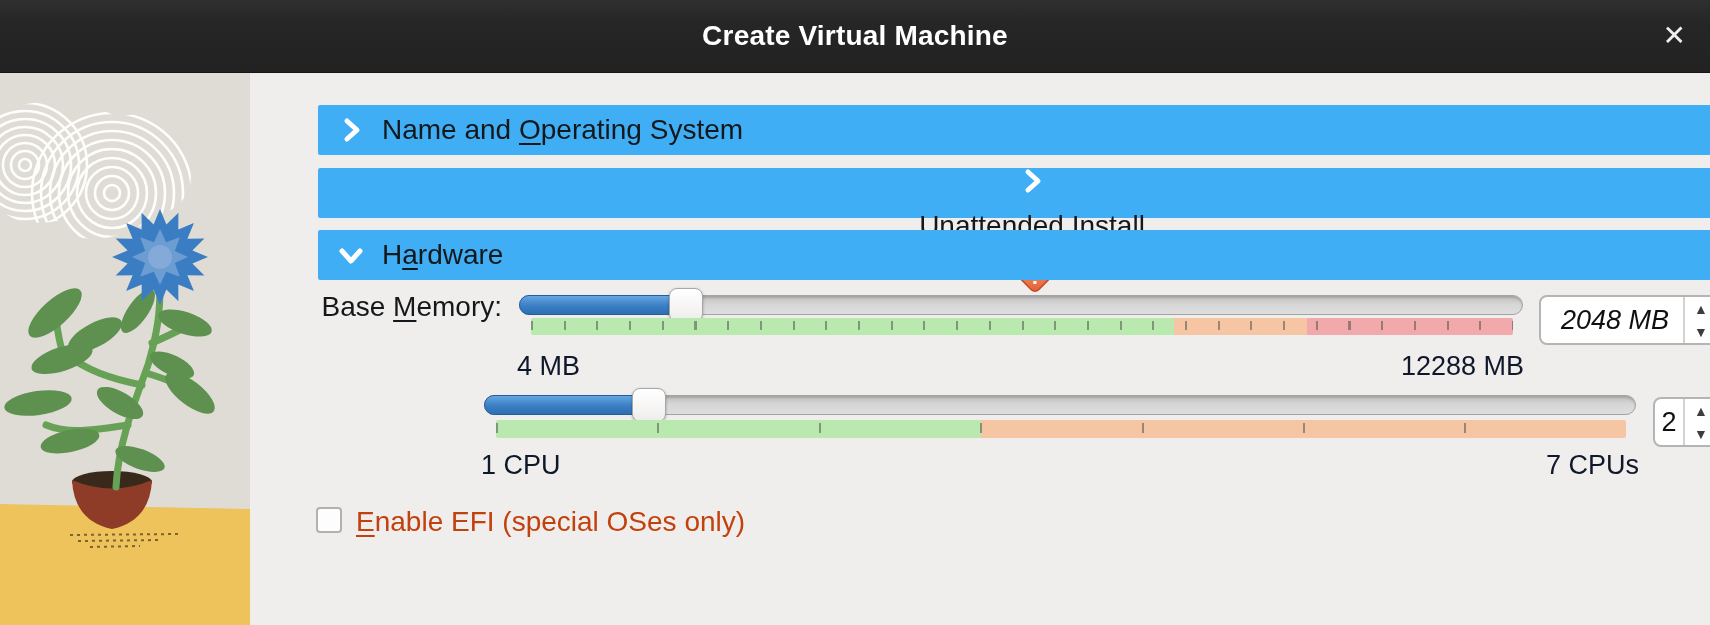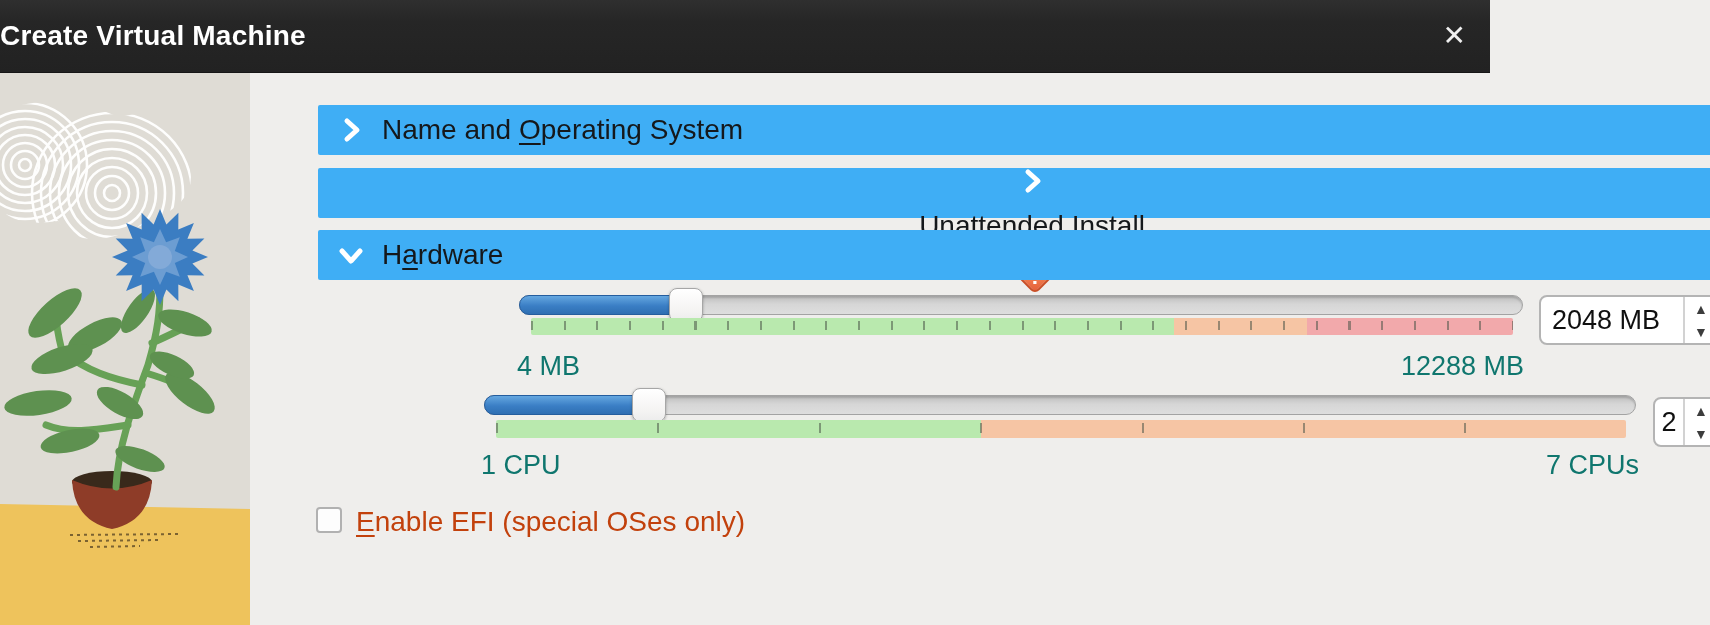--- a/index.html
+++ b/index.html
@@ -1,24 +1,24 @@
 <!DOCTYPE html>
 <html><head>
 <meta charset="utf-8">
 <style>
   * { margin:0; padding:0; box-sizing:border-box; }
   html,body { width:1710px; height:625px; overflow:hidden; }
   body { font-family:"Liberation Sans", sans-serif; background:#efeeec; position:relative; }
 
   
   .titlebar {
-    position:absolute; left:0; top:0; width:1490px; height:73px;
+    position:absolute; left:0; top:0; width:1710px; height:73px;
     background:linear-gradient(180deg,#2f2f2f 0%,#262626 30%,#222222 100%);
     border-bottom:1px solid #161616;
-    display:flex; align-items:center; justify-content:flex-start;
+    display:flex; align-items:center; justify-content:center;
   }
   .titlebar .title { color:#ffffff; font-size:28px; font-weight:bold; letter-spacing:.2px; }
   .close-btn {
     position:absolute; right:24px; top:50%; transform:translateY(-50%);
     color:#efefef; font-size:28px; line-height:1; cursor:default; font-weight:400;
   }
 
   
   .sidebar { position:absolute; left:0; top:73px; width:250px; height:552px; }
 
@@ -43,21 +43,21 @@
     border:2px solid #c94e26; border-radius:6px; transform:rotate(45deg);
   }
   .warn-icon .mark {
     position:absolute; left:0; top:1px; width:36px; height:36px;
     display:flex; align-items:center; justify-content:center;
     color:#ffffff; font-weight:bold; font-size:22px;
   }
 
   
   .row-label { position:absolute; font-size:28px; color:#15181b; text-align:right; }
-  .range-label { position:absolute; font-size:27px; color:#0f766e; }
+  .range-label { position:absolute; font-size:27px; color:#0f172a; }
 
   
   .groove {
     position:absolute; height:20px; border-radius:10px;
     background:linear-gradient(180deg,#bdbdbd 0%,#d6d6d6 45%,#dedede 100%);
     border:1px solid #a3a3a3;
     box-shadow:inset 0 2px 2px rgba(0,0,0,.14);
   }
   .groove .fill {
     position:absolute; left:-1px; top:-1px; height:20px; border-radius:10px;
@@ -86,21 +86,21 @@
   .scale-cpu .ticks {
     background:repeating-linear-gradient(90deg,rgba(75,85,72,.55) 0 2px,transparent 2px 161.4px);
   }
 
   
   .spin {
     position:absolute; height:50px; background:#ffffff;
     border:2px solid #b4b4b4; border-radius:8px; display:flex; overflow:hidden;
   }
   .spin .val { flex:1; display:flex; align-items:center; font-size:27px; color:#101010; }
-  .spin .val.pad { padding-left:11px; }
+  .spin .val.pad { padding-left:20px;font-style:italic; }
   .spin .val.center { justify-content:center; }
   .spin .btns { width:34px; border-left:2px solid #d2d2d2; display:flex; flex-direction:column; }
   .spin .btns span {
     flex:1; display:flex; align-items:center; justify-content:center;
     font-size:14px; color:#3c3c3c; line-height:1;
   }
 
   
   .checkbox {
     position:absolute; width:26px; height:26px; background:#fdfdfd;
@@ -213,20 +213,21 @@
 
   <div class="section-bar" style="top:157px;text-align:right;">
     <span class="chev">
       <svg width="26" height="20" viewBox="0 0 26 20">
           <polyline points="4,6 13,16 22,6" fill="none" stroke="#ffffff" stroke-width="5" stroke-linecap="round" stroke-linejoin="round"></polyline>
         </svg>
     </span>
     <span><span>H</span><span class="mn">a</span><span>rdware</span></span>
   </div>
 
+  <div class="row-label" style="left:33px; top:218px; width:183px;"><span>Base </span><span class="mn">M</span><span>emory:</span></div>
 
   <div class="groove" style="left:233px; top:222px; width:1004px;">
     <div class="fill" style="width:169px;"></div>
   </div>
   <div class="handle" style="left:383px; top:215px;"></div>
   <div class="scale scale-mem" style="left:245px; top:245px; width:982px; height:17px;">
     <div class="ticks"></div>
   </div>
   <div class="range-label" style="left:231px; top:278px;">4 MB</div>
   <div class="range-label" style="right:222px; top:278px;">12288 MB</div>

